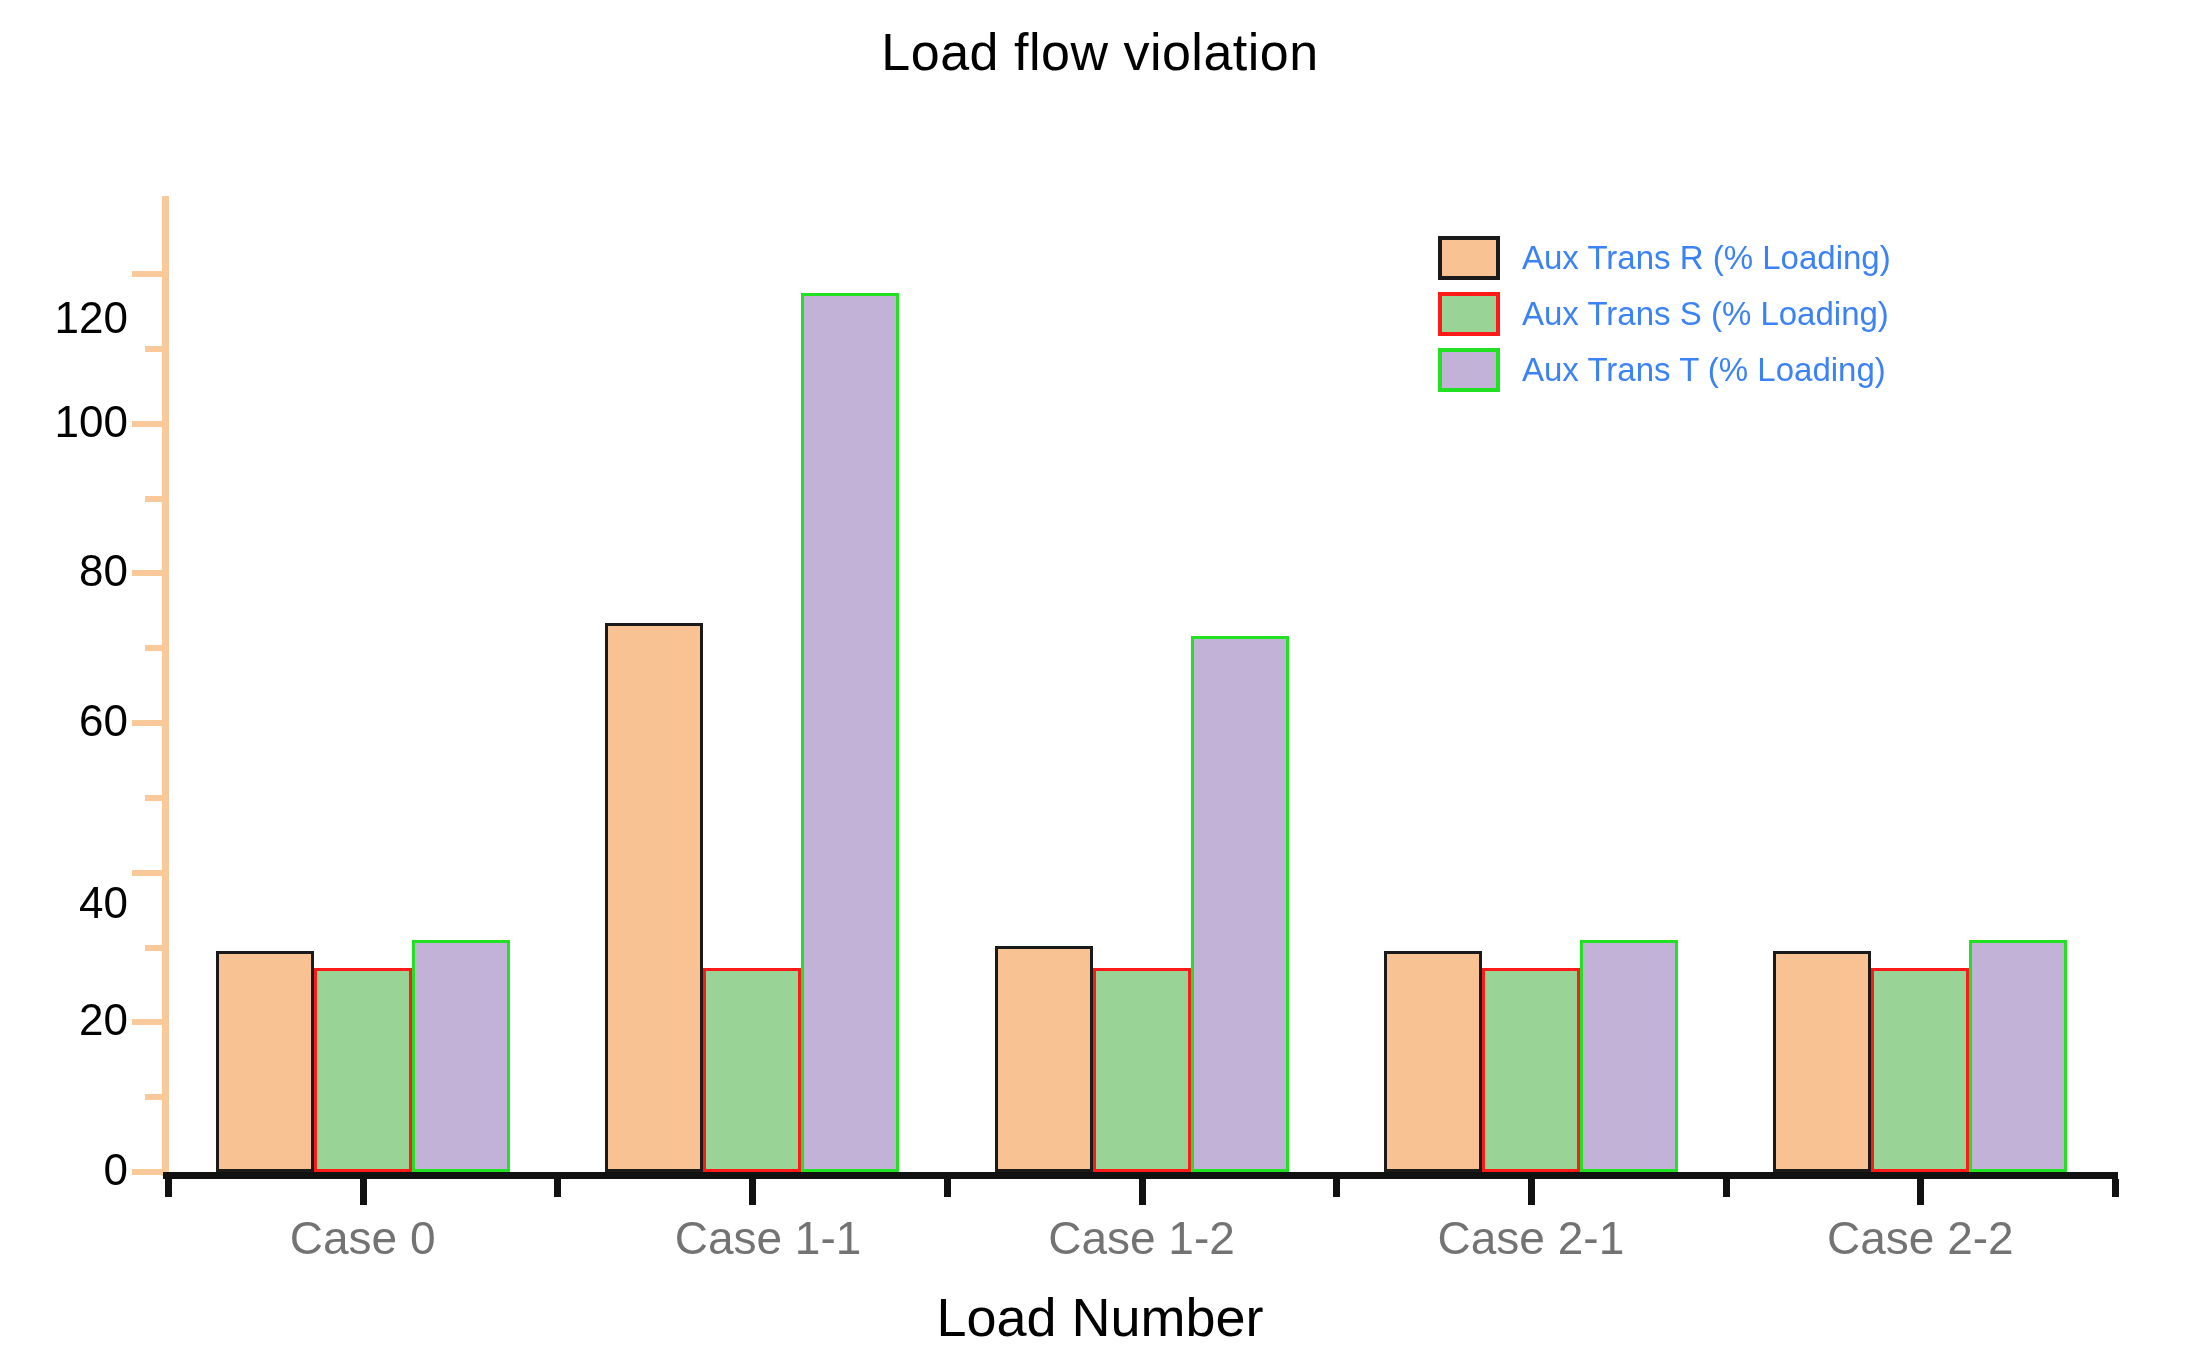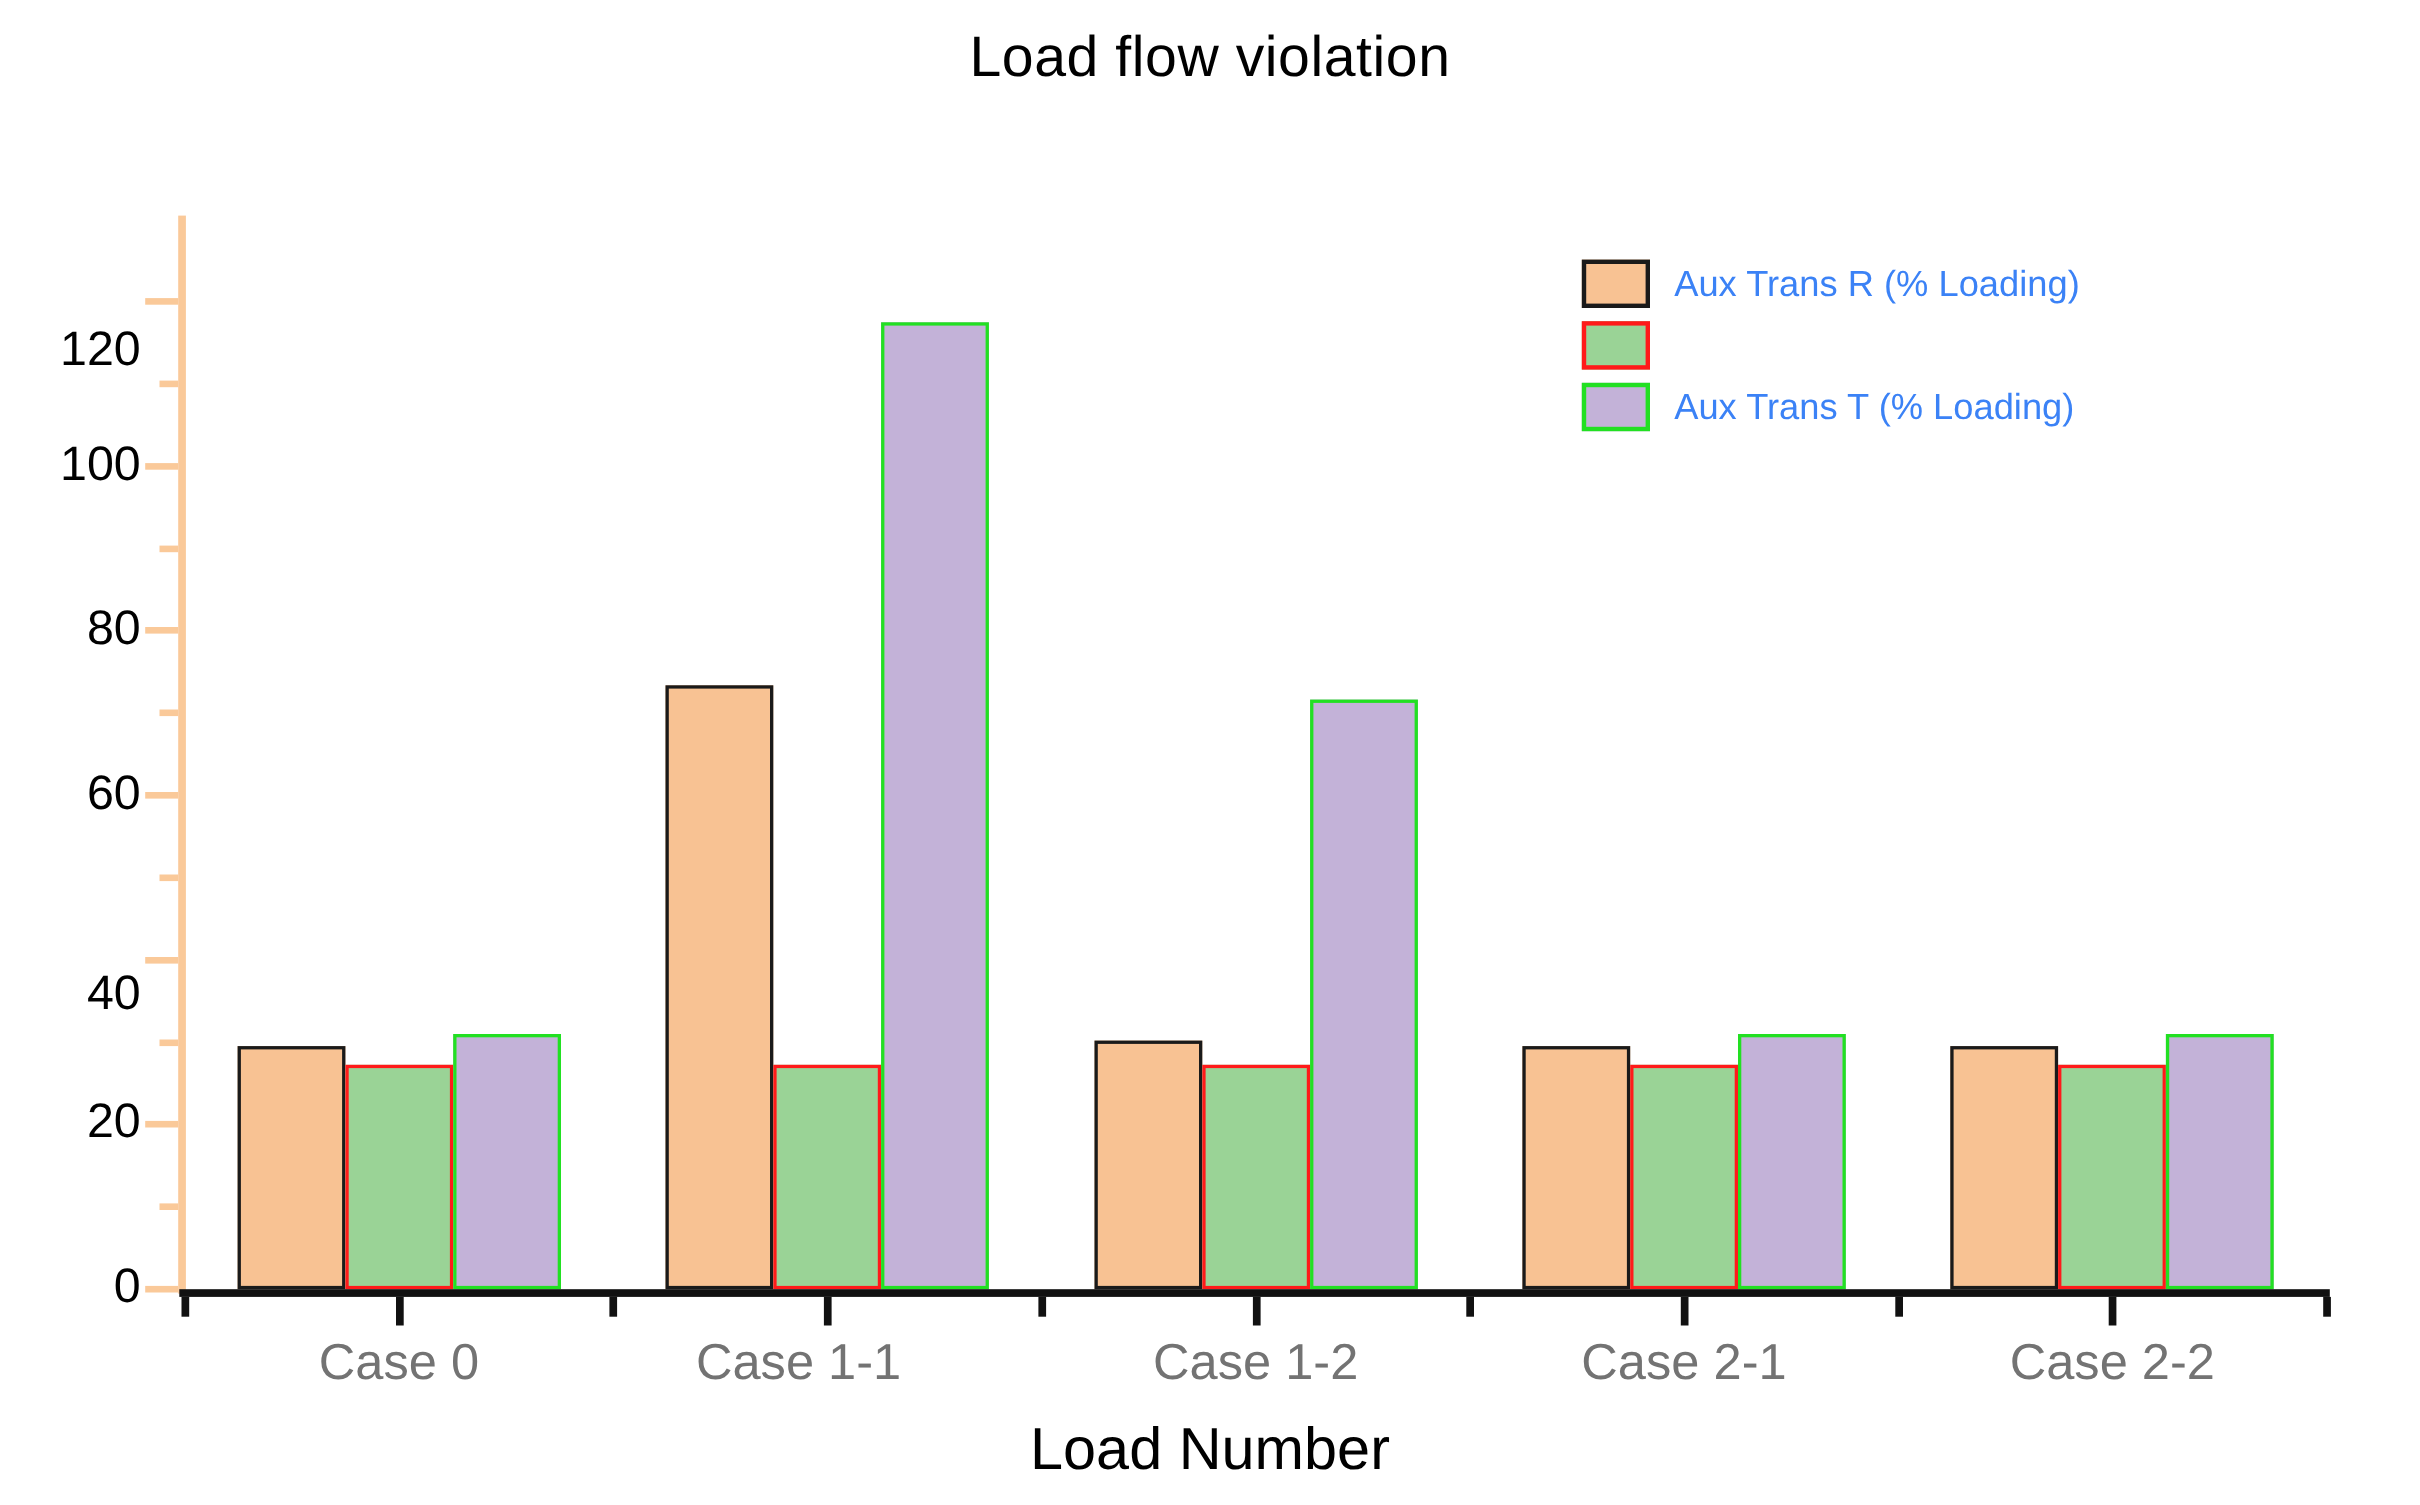--- a/index.html
+++ b/index.html
@@ -221,35 +221,36 @@
       <div class="x-tick" style="left: 1917.3px;"></div>
       <div class="x-tick" style="left: 165px; height: 18px;"></div>
       <div class="x-tick" style="left: 554.4px; height: 18px;"></div>
       <div class="x-tick" style="left: 943.8px; height: 18px;"></div>
       <div class="x-tick" style="left: 1333.2px; height: 18px;"></div>
       <div class="x-tick" style="left: 1722.6px; height: 18px;"></div>
       <div class="x-tick" style="left: 2112px; height: 18px;"></div>
     </div>
   <div id="x-labels">
       <div class="x-tick-label" style="left: 182.7px;">Case 0</div>
-      <div class="x-tick-label" style="left: 546px;">Case 1-1</div>
+      <div class="x-tick-label" style="left: 588px;">Case 1-1</div>
       <div class="x-tick-label" style="left: 961.5px;">Case 1-2</div>
       <div class="x-tick-label" style="left: 1350.9px;">Case 2-1</div>
       <div class="x-tick-label" style="left: 1740.3px;">Case 2-2</div>
     </div>
 
   <div id="x-axis-title">Load Number</div>
 
   <div id="legend">
     <div class="legend-row">
       <span class="legend-swatch" style="background: rgb(248, 194, 147); border: 4px solid rgb(26, 26, 26);"></span>
       <span class="legend-label">Aux Trans R (% Loading)</span>
     </div>
     <div class="legend-row">
       <span class="legend-swatch" style="background: rgb(154, 211, 150); border: 4px solid rgb(255, 26, 26);"></span>
+      <span class="legend-label">Aux Trans S (% Loading)</span>
     </div>
     <div class="legend-row">
       <span class="legend-swatch" style="background: rgb(195, 178, 216); border: 4px solid rgb(34, 224, 34);"></span>
       <span class="legend-label">Aux Trans T (% Loading)</span>
     </div>
   </div>
 
 </div>
 
 </body></html>

